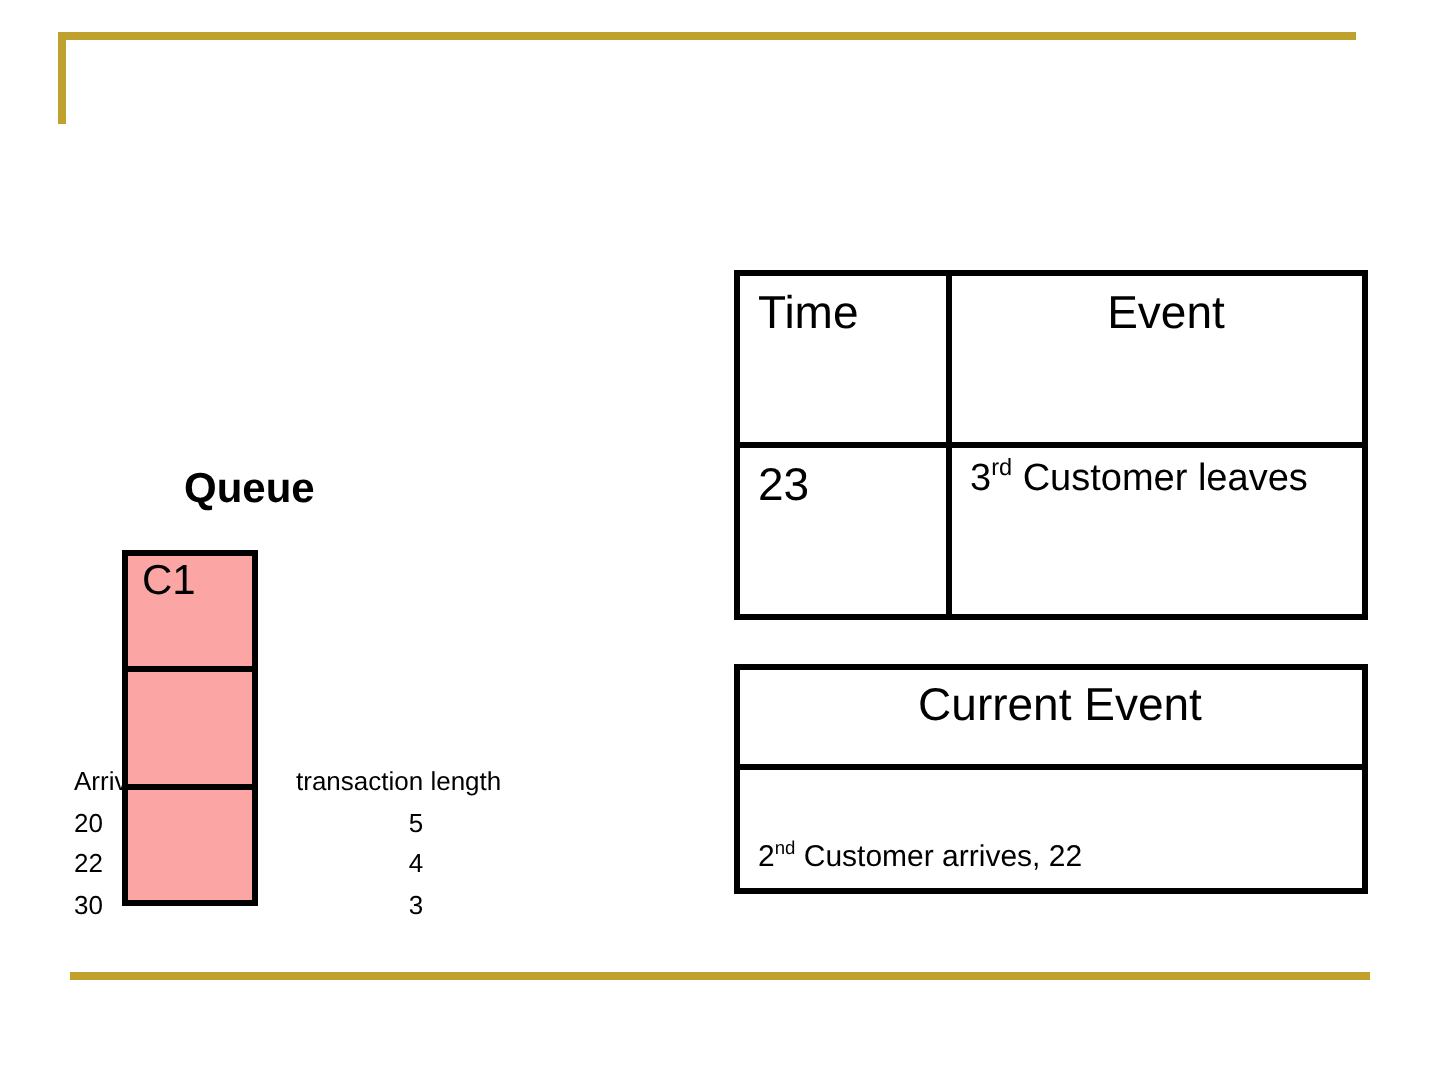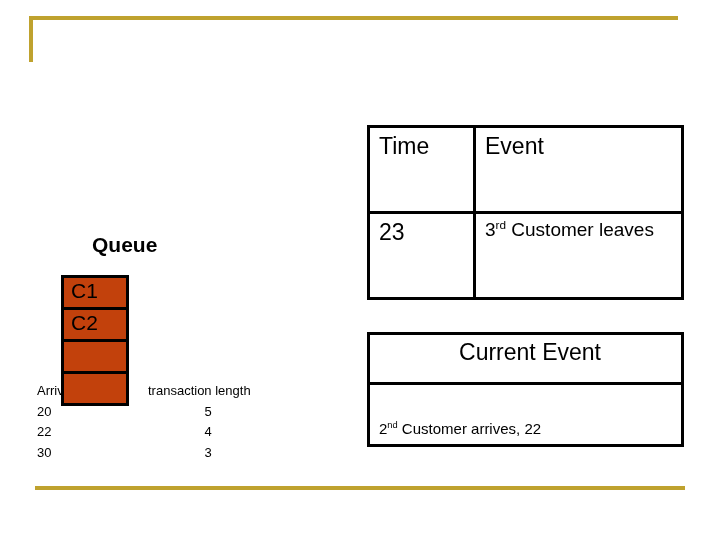--- a/index.html
+++ b/index.html
@@ -39,21 +39,21 @@
     top: 486px;
     width: 650px;
     height: 4px;
     background: #BFA22E;
   }
 
   
   .event-table {
     position: absolute;
     left: 367px;
-    top: 125px;
+    top: 135px;
     width: 317px;
     height: 175px;
     border: 3px solid #000;
     box-sizing: border-box;
     display: flex;
     flex-direction: column;
   }
   .event-row {
     display: flex;
     flex: 1 1 0;
@@ -76,20 +76,21 @@
     flex: 1;
     box-sizing: border-box;
     padding: 6px 0 0 9px;
     font-size: 19px;
     line-height: 1.05;
     white-space: nowrap;
     overflow: hidden;
   }
   .cell-event.header {
     font-size: 23px;
+    text-align: center;
   }
   .cell-event sup,
   .cur-value sup {
     font-size: 0.62em;
     vertical-align: super;
     line-height: 0;
     text-align: center;
   }
 
   
@@ -134,26 +135,26 @@
     font-size: 21px;
     font-weight: bold;
     line-height: 1.05;
     white-space: nowrap;
   }
   .queue-box {
     position: absolute;
     left: 61px;
     top: 275px;
     width: 68px;
-    height: 131px;
+    height: 178px;
     border: 3px solid #000;
     box-sizing: border-box;
     display: flex;
     flex-direction: column;
-    background: #c2410c;
+    background: #fca5a5;
     z-index: 3;
   }
   .queue-cell {
     flex: 1 1 0;
     min-height: 0;
     box-sizing: border-box;
     padding: 2px 0 0 7px;
     font-size: 21px;
     line-height: 1.05;
     white-space: nowrap;
@@ -208,21 +209,20 @@
 </div>
 
 <div class="current-box">
   <div class="cur-title">Current Event</div>
   <div class="cur-value"><span>2</span><sup>nd</sup><span> Customer arrives, 22</span></div>
 </div>
 
 <div class="queue-label">Queue</div>
 <div class="queue-box">
   <div class="queue-cell">C1</div>
-  <div class="queue-cell">C2</div>
   <div class="queue-cell"></div>
   <div class="queue-cell"></div>
 </div>
 
 <div class="arrival-block">
   <div class="arr-row arr-head">
     <span class="arr-label">Arrival</span><span class="arr-val">transaction length</span>
   </div>
   <div class="arr-row">
     <span class="arr-label">20</span><span class="arr-val">5</span>

